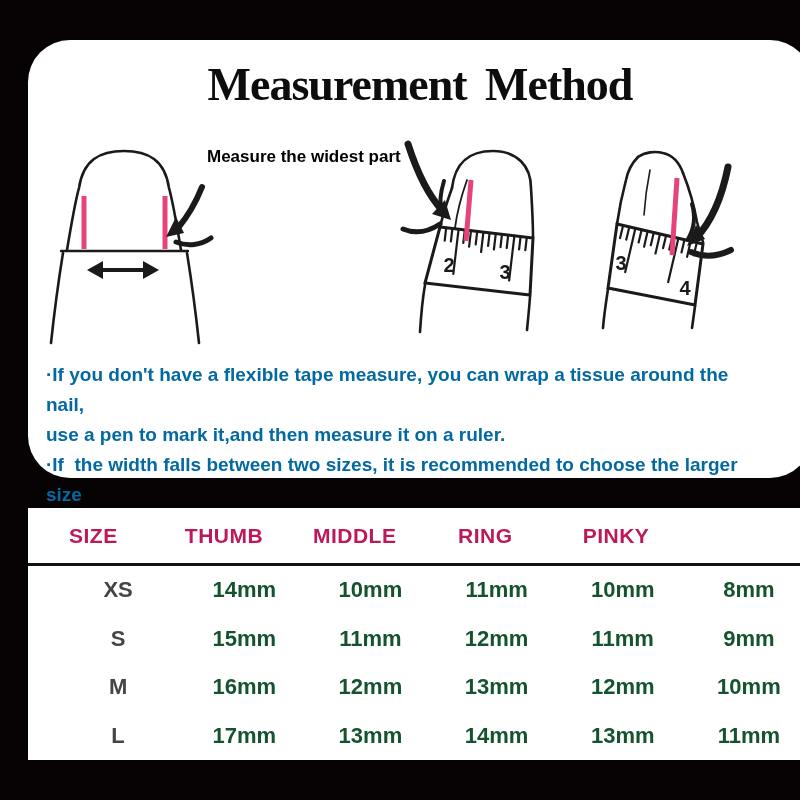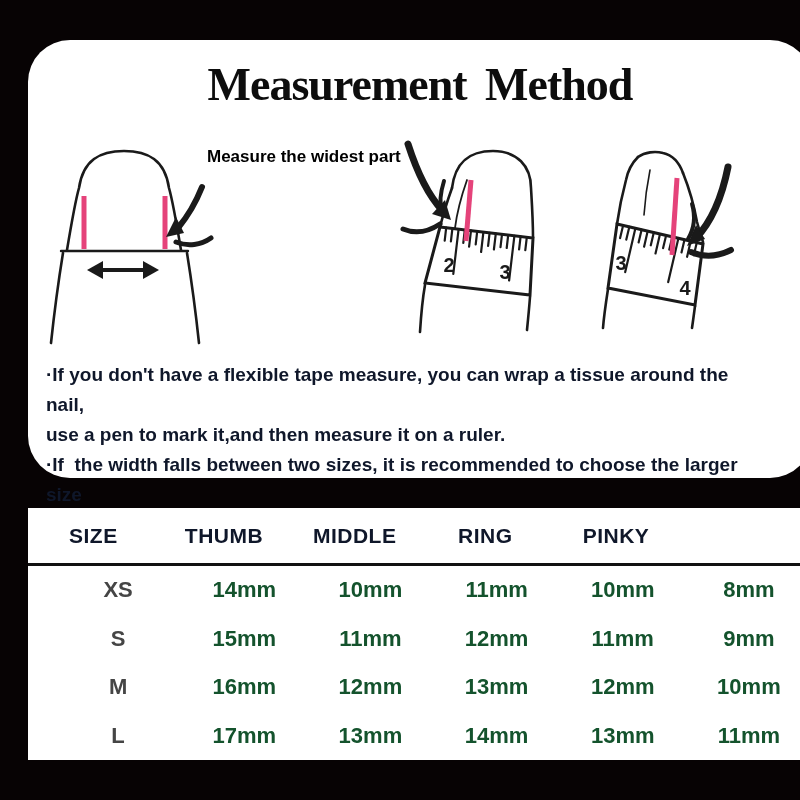--- a/index.html
+++ b/index.html
@@ -25,29 +25,29 @@
   .illo-mid{left:367px;top:100px;}
   .illo-right{left:567px;top:100px;}
 
   .measure-label{
     position:absolute;left:179px;top:106px;width:210px;
     font-size:17px;line-height:21px;font-weight:700;color:#000000;
   }
 
   .bullets{
     position:absolute;left:18px;top:320px;width:724px;
-    font-size:19px;line-height:30px;font-weight:600;color:#0f172a;
+    font-size:19px;line-height:30px;font-weight:600;color:#0369a1;
   }
   .bullets p{margin:0;}
   .bullets span{white-space:pre-wrap;}
 
   .t-row{display:grid;grid-template-columns:repeat(6,1fr);align-items:center;text-align:center;}
   .t-head{height:55px;}
   .t-head .t-cell{
-    font-size:21px;font-weight:700;color:#0f172a;letter-spacing:0.5px;
+    font-size:21px;font-weight:700;color:#be185d;letter-spacing:0.5px;
   }
   .t-divider{height:3px;background:#121212;width:100%;}
   .t-body{display:grid;grid-auto-rows:1fr;height:194px;margin-left:27px;}
   .t-body .t-cell{font-size:22px;font-weight:700;color:#14532d;}
   .t-body .t-cell.size-col{color:#454545;}
 
   svg .ink{stroke:#1a1a1a;fill:none;stroke-linecap:round;}
   svg text{font-family:"Liberation Sans", sans-serif;font-weight:700;fill:#1a1a1a;}
 </style>
 </head>

